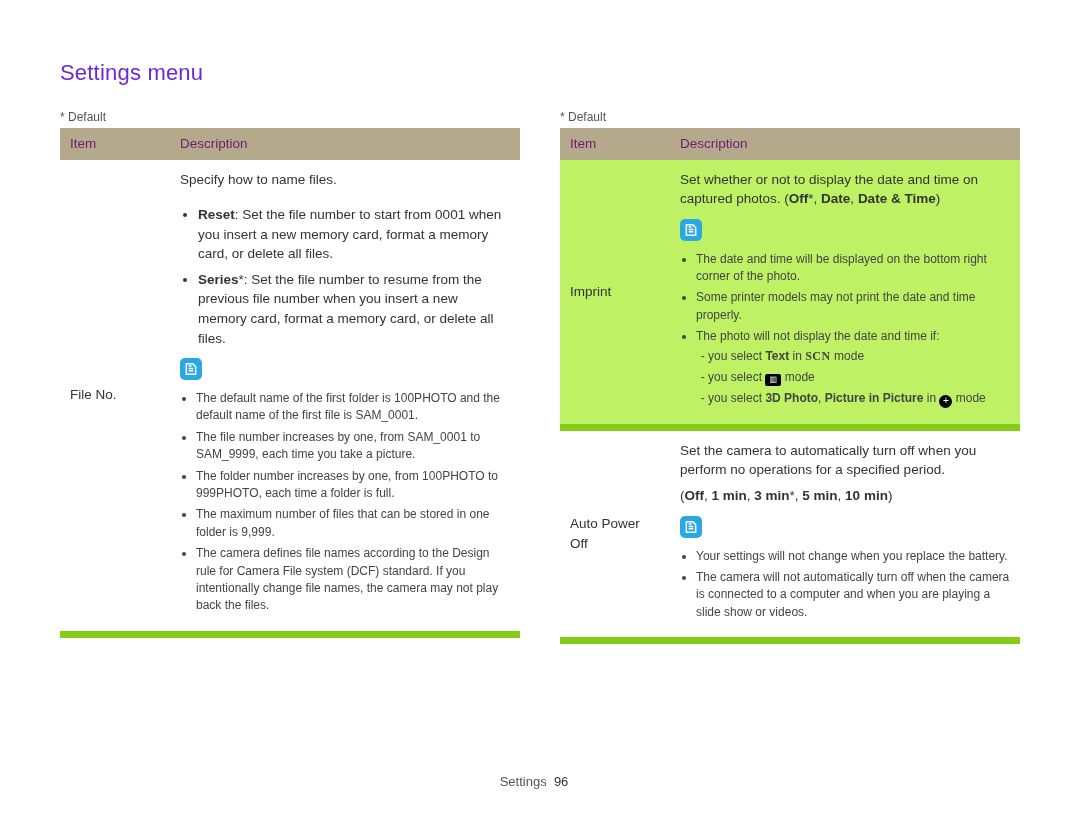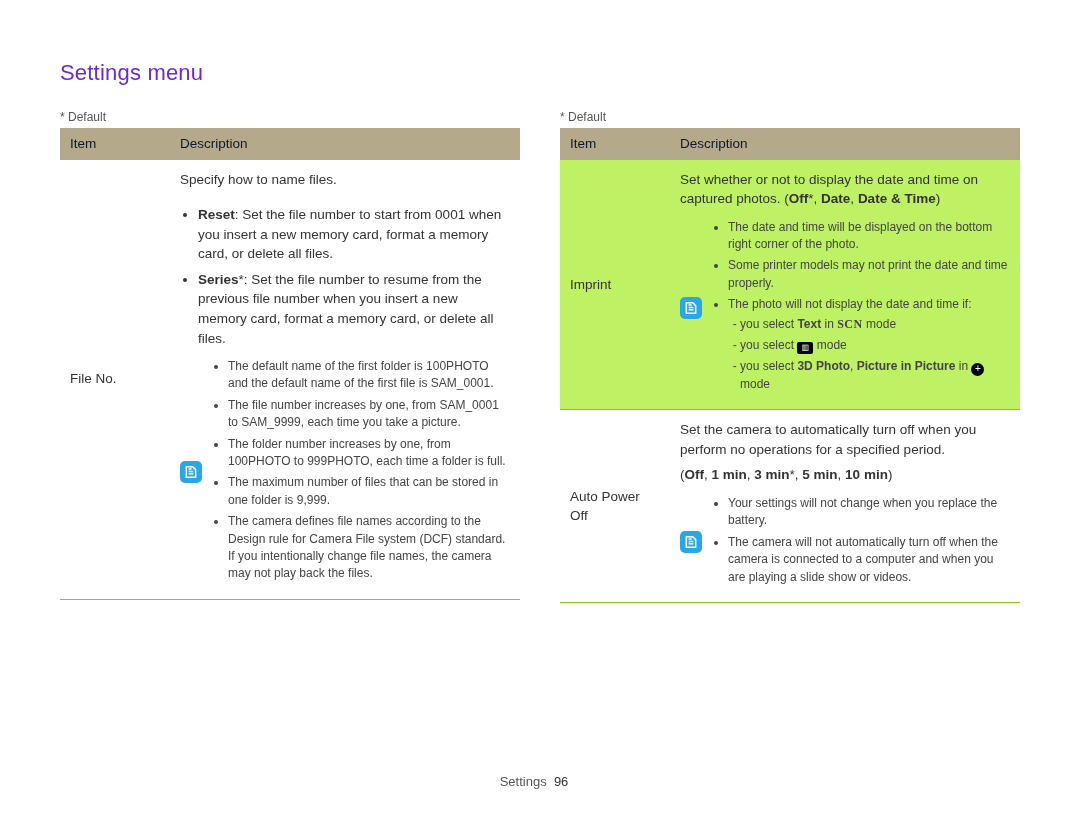--- a/index.html
+++ b/index.html
@@ -34,51 +34,52 @@
     padding-right: 2px;
   }
   table.spec {
     width: 100%;
     border-collapse: collapse;
     font-size: 13.5px;
     line-height: 1.45;
   }
   table.spec thead th {
     background: #b5a98b;
-    color: #0f172a;
+    color: #701a75;
     font-weight: 400;
     text-align: left;
     padding: 6px 10px;
     font-size: 13.5px;
   }
   table.spec thead th:first-child { width: 110px; }
   table.spec tbody td {
     padding: 10px 10px 12px 10px;
     vertical-align: top;
-    border-bottom: 1px solid #84cc16;
+    border-bottom: 7px solid #84cc16;
     color: #333;
   }
   table.spec tbody tr.shade td {
     background: #bef264;
   }
   .item-name { color: #333; font-size: 13.5px; padding-top: 12px; }
   .desc p { margin-bottom: 6px; }
   ul.main-bullets {
     list-style: disc;
     padding-left: 18px;
     margin-top: 16px;
   }
   ul.main-bullets > li { margin-bottom: 6px; }
   .note-box {
     display: flex;
-    align-items: center;
+    align-items: flex-start;
     gap: 10px;
     margin-top: 10px;
     font-size: 12px;
     color: #444;
+    flex-direction: column;
   }
   .note-icon {
     flex: 0 0 22px;
     width: 22px;
     height: 22px;
     border-radius: 5px;
     background: #2aa8e6;
     display: flex;
     align-items: center;
     justify-content: center;

